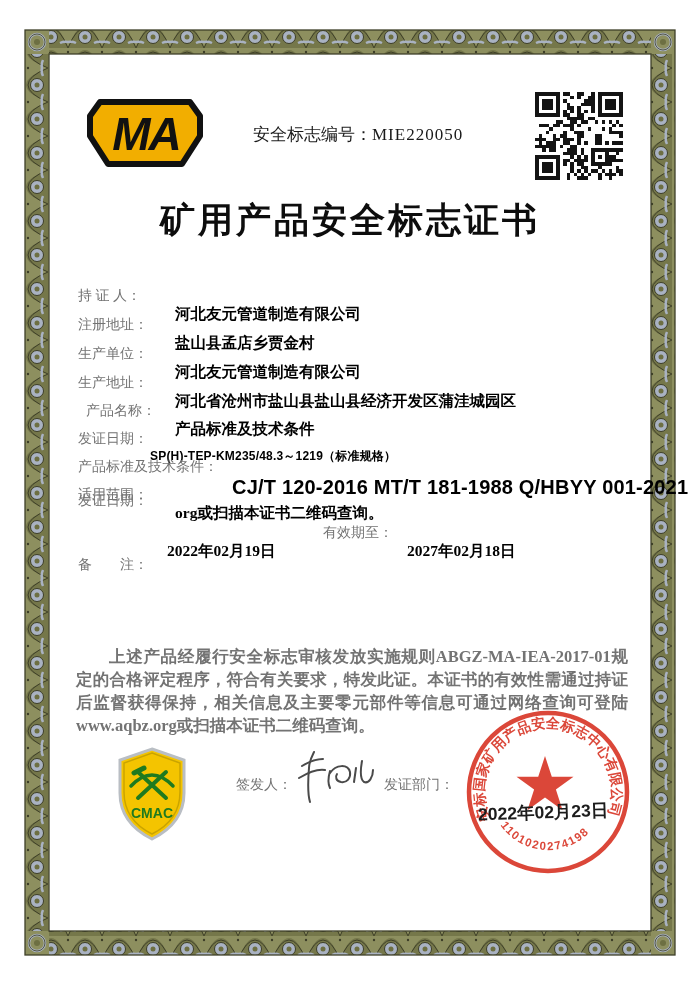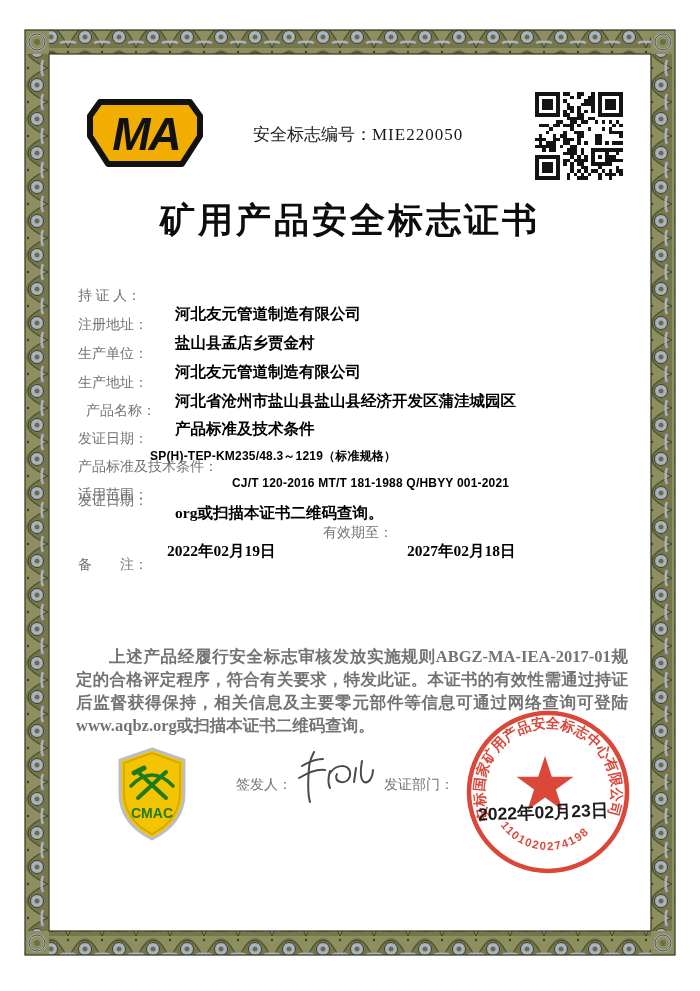--- a/index.html
+++ b/index.html
@@ -4,21 +4,21 @@
 <style>
   html,body{margin:0;padding:0;}
   body{
     width:700px;height:991px;position:relative;overflow:hidden;
     background:#ffffff;color:#1e1e1e;
     font-family:"Liberation Serif",serif;
   }
   .abs{position:absolute;white-space:nowrap;}
   .lab{font-size:14px;color:#737373;}
   .val{font-size:15.5px;font-weight:700;color:#000;margin-top:17px;}
-  .latin{font-family:"Liberation Sans",sans-serif;font-size:12px;letter-spacing:0.2px;}
+  .latin{font-family:"Liberation Sans",sans-serif;font-size:20px;letter-spacing:0.2px;}
   .certno-line{font-size:17px;color:#1a1a1a;}
   .certno-val{font-family:"Liberation Serif",serif;letter-spacing:1px;}
   .doc-title{
     left:0;width:700px;text-align:center;top:197px;
     font-size:35px;font-weight:700;letter-spacing:3px;color:#0d0d0d;
   }
   .paragraph{
     position:absolute;left:76px;top:645px;width:552px;white-space:normal;
     font-size:16.5px;line-height:23px;font-weight:700;color:#737373;
     text-align:justify;text-indent:2em;

